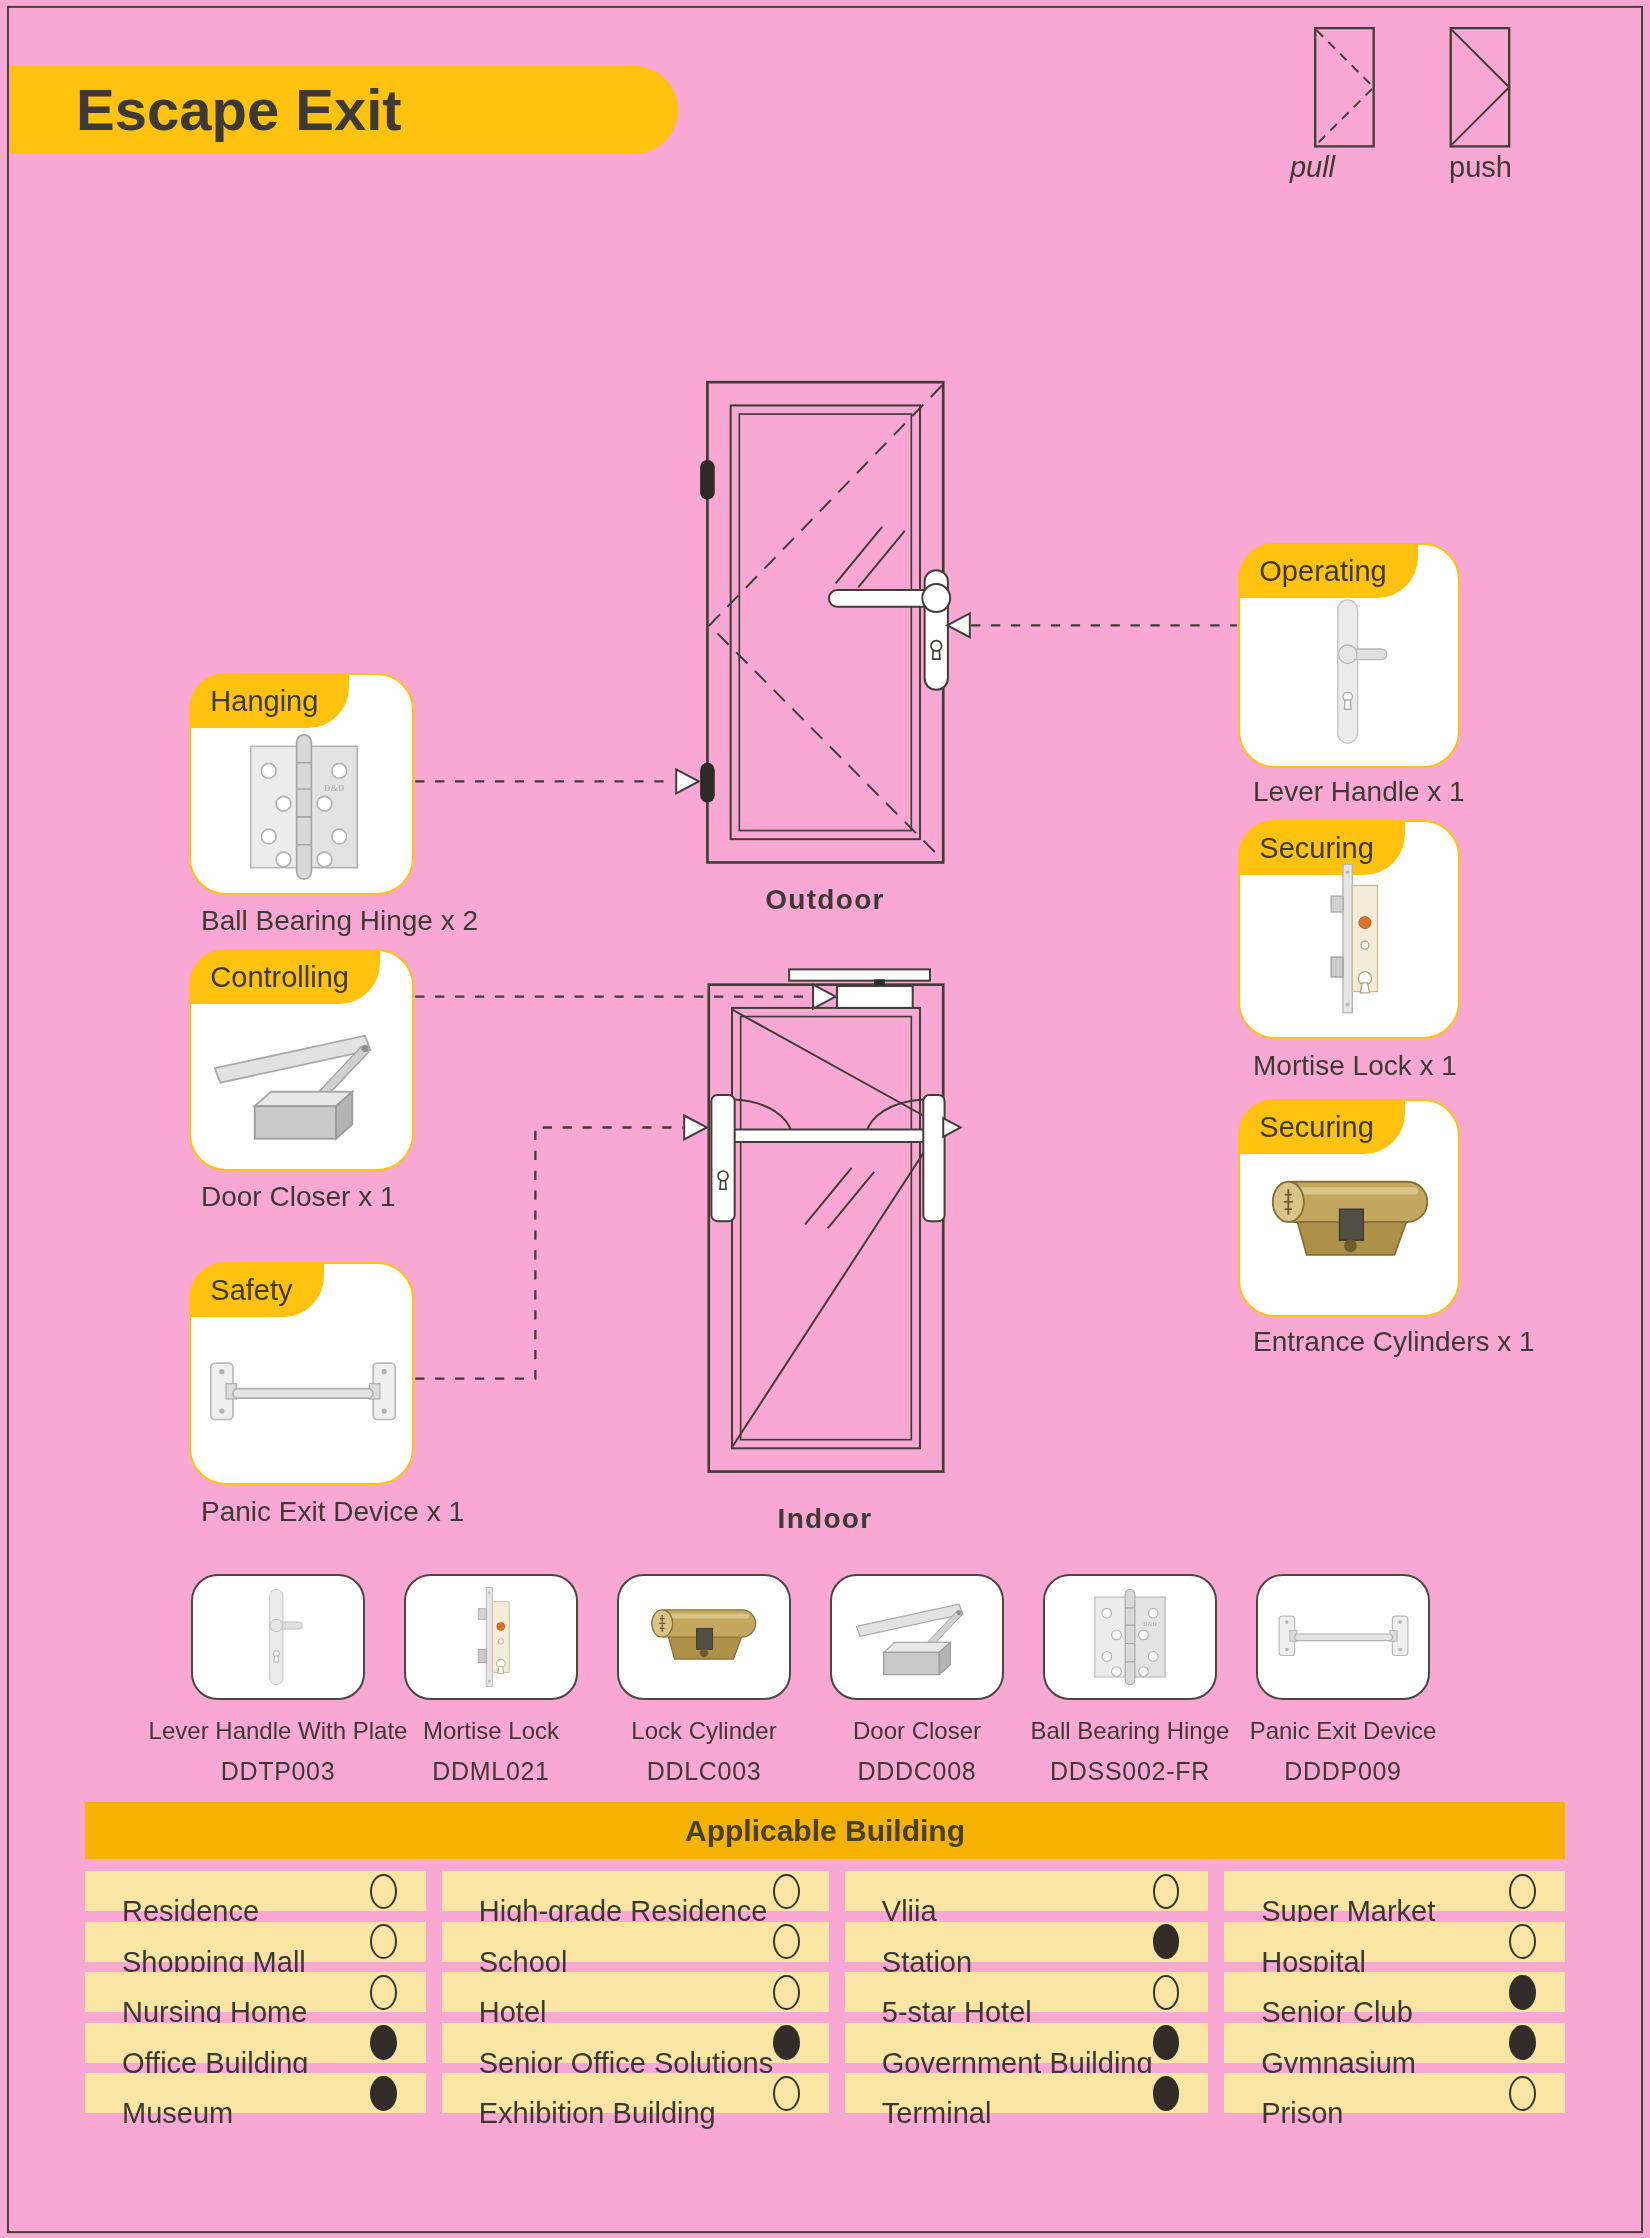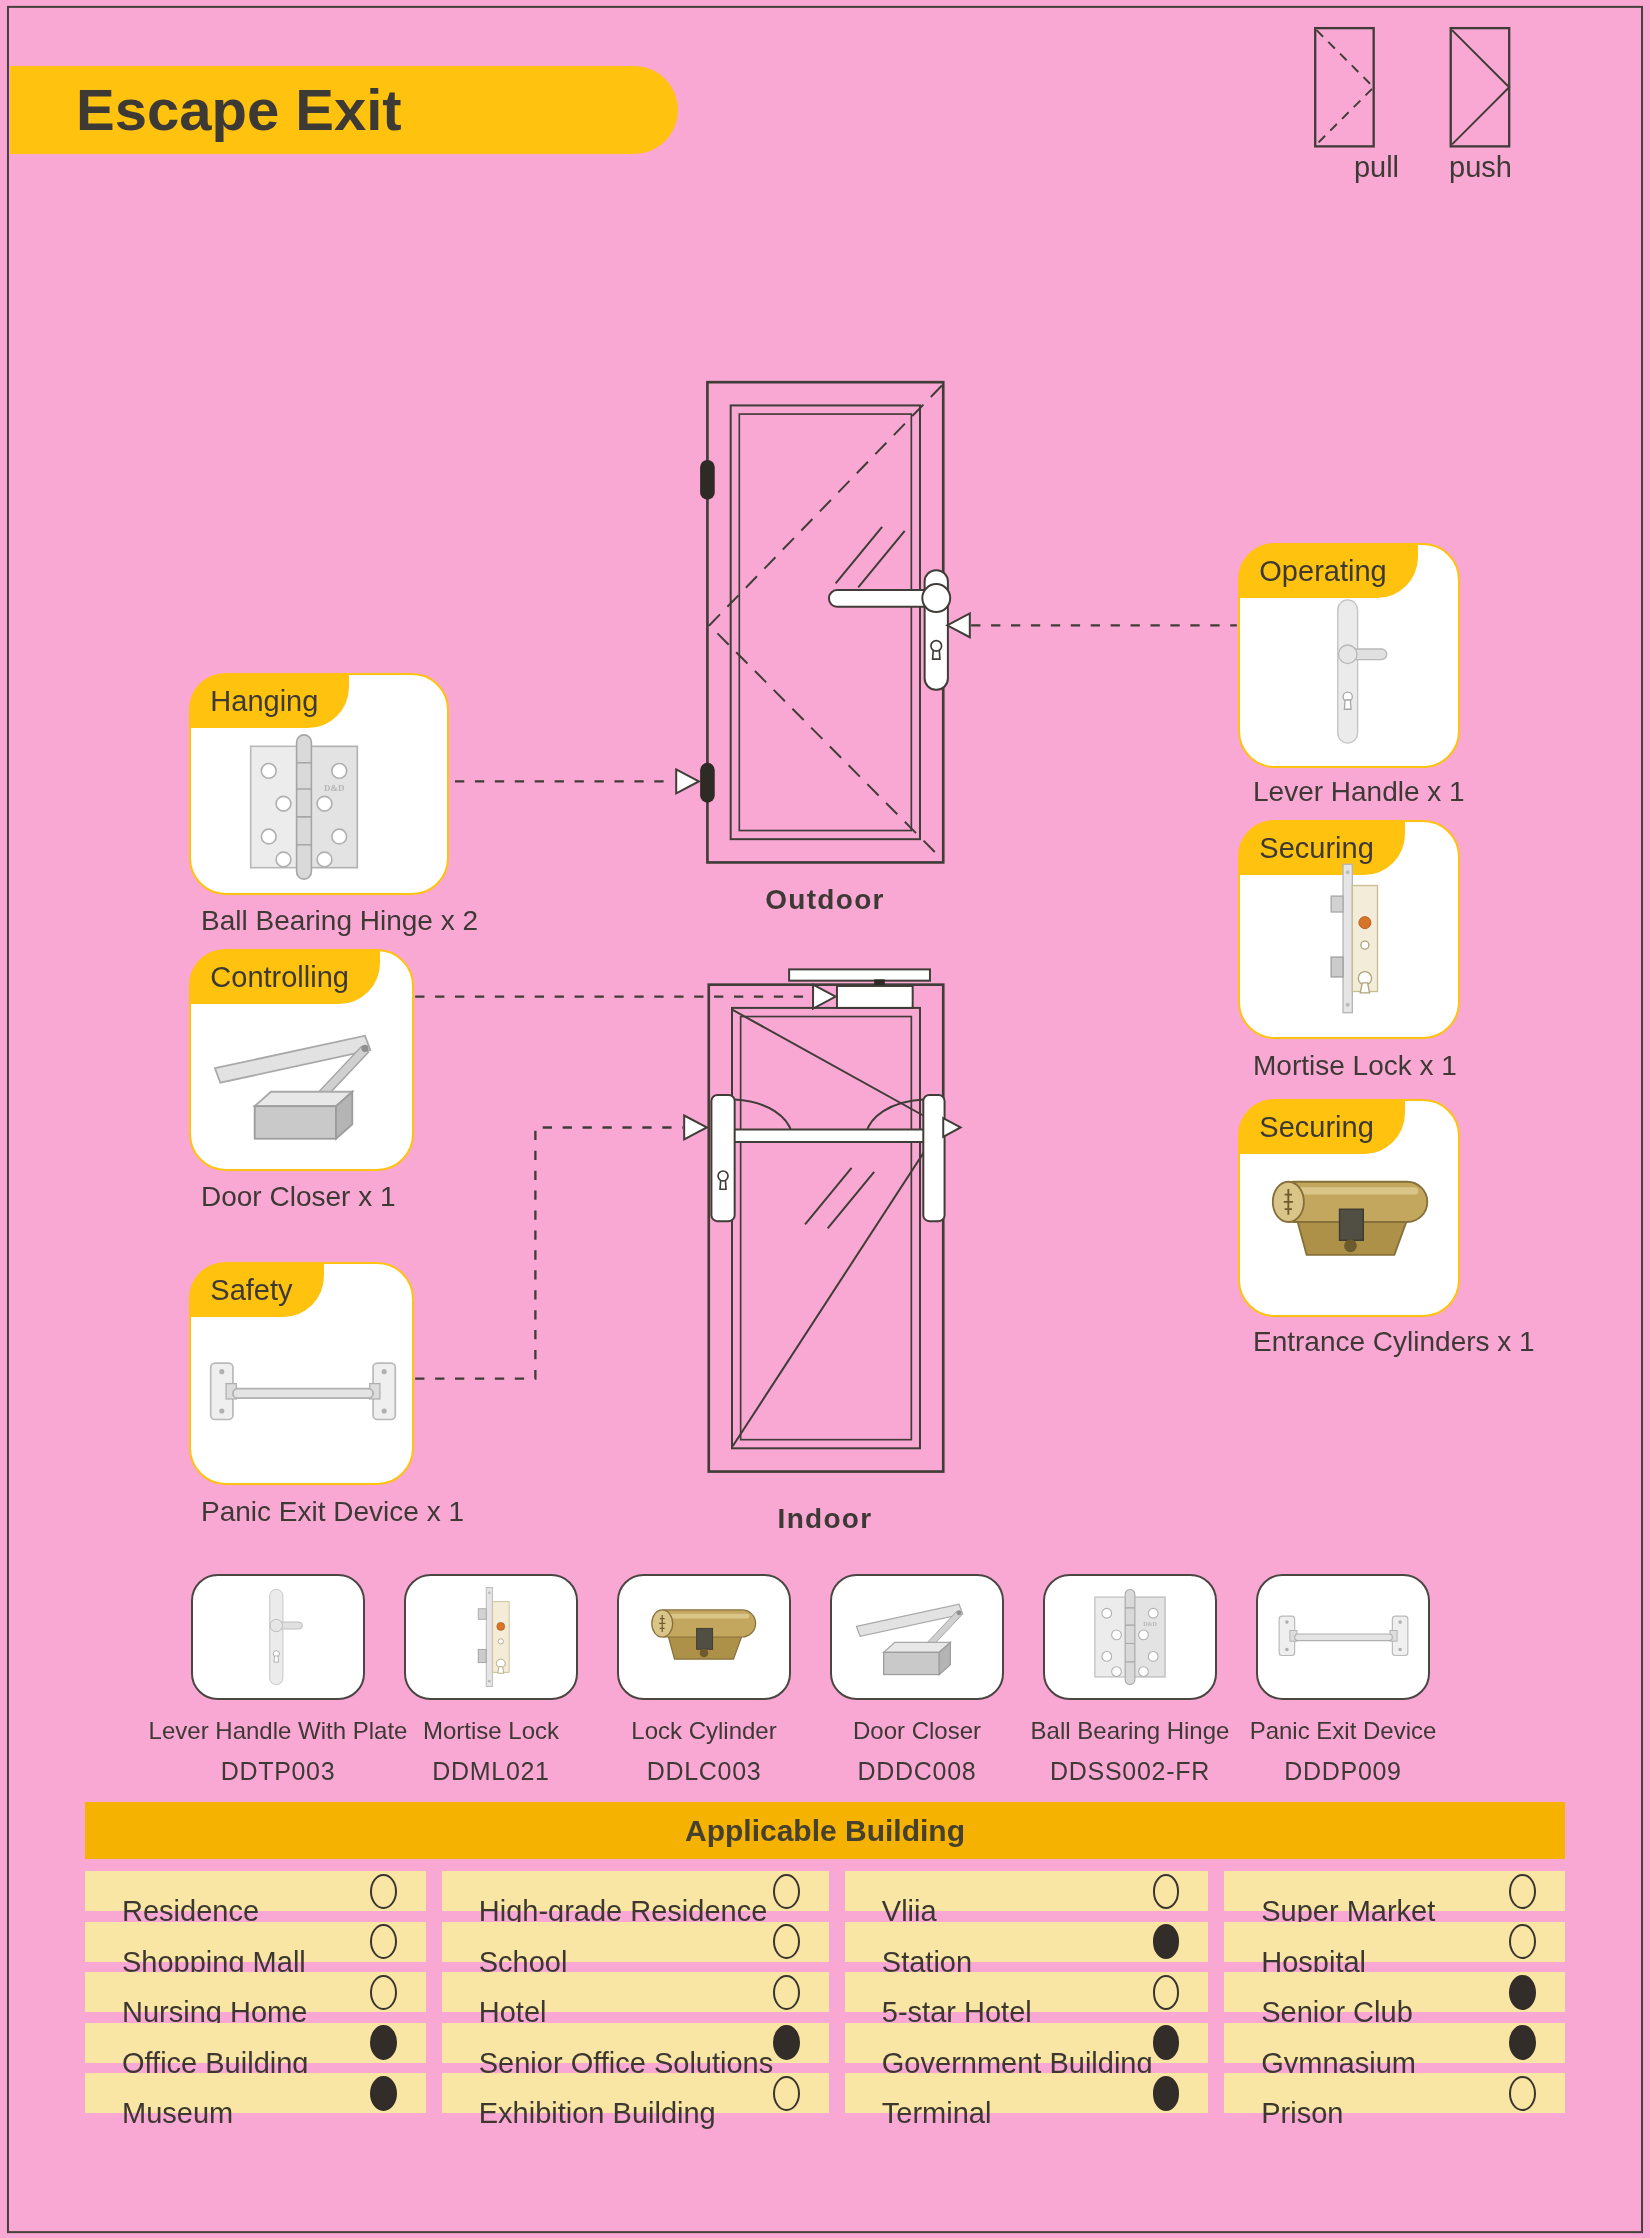--- a/index.html
+++ b/index.html
@@ -180,25 +180,25 @@
       <path d="M1426,941 L1460,923 L1460,959 Z"></path>
       <path d="M1258,1500 L1224,1482 L1224,1518 Z"></path>
       <path d="M1064,1697 L1030,1679 L1030,1715 Z"></path>
     </g>
   </svg>
 
   <div class="abs" id="escape-banner">
     <span class="t">Escape Exit</span>
   </div>
 
-  <div class="abs pp-label" style="left:1330px;">pull</div>
+  <div class="abs pp-label" style="left:1266px;font-style:italic;">pull</div>
   <div class="abs pp-label" style="left:1434px;">push</div>
 
 
-  <div class="abs callout" style="left:189px;top:673px;width:260px;height:222px;">
+  <div class="abs callout" style="left:189px;top:673px;width:225px;height:222px;">
     <div class="tab">Hanging</div>
     <svg style="left:43px;top:50px;" width="140" height="164" viewBox="0 0 210 247">
         <use href="#sym-hinge"></use>
       </svg>
   </div>
   <div class="abs caption" style="left:201px;top:905px;">Ball Bearing Hinge x 2</div>
 
   <div class="abs callout" style="left:189px;top:949px;width:225px;height:222px;">
     <div class="tab">Controlling</div>
     <svg style="left:12.6px;top:61px;" width="199" height="145" viewBox="0 0 300 218">

